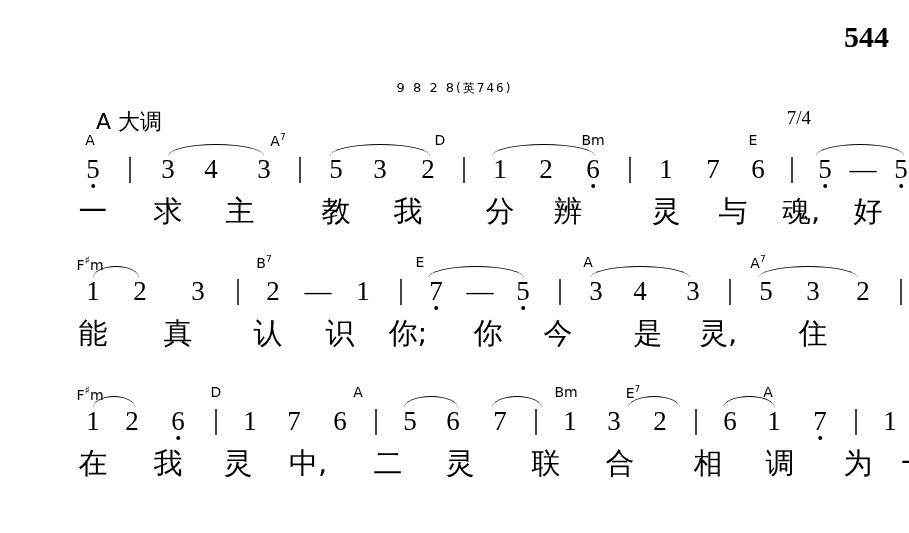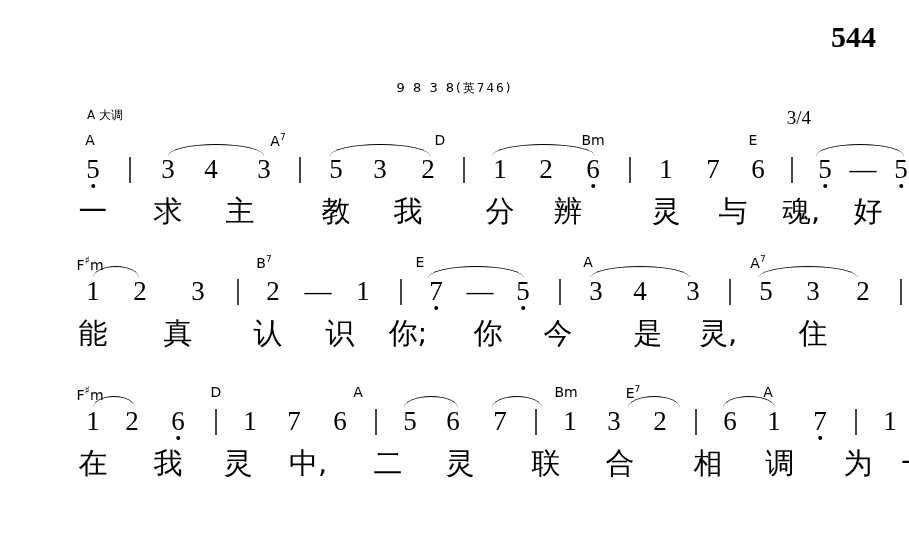--- a/index.html
+++ b/index.html
@@ -25,36 +25,36 @@
     letter-spacing:2px;
   }
   .subtitle-dash{
     font-family:"DejaVu Sans", sans-serif;
     font-size:23px;
     font-weight:normal;
     margin-left:6px;
     letter-spacing:1px;
   }
   .page-number{
-    position:absolute;right:33px;top:20px;
+    position:absolute;right:20px;top:20px;
     font-family:"Liberation Serif", serif;
     font-weight:bold;
     font-size:30px;
   }
   .meter-line{
     position:absolute;left:0;top:80px;width:909px;text-align:center;
     font-family:"DejaVu Sans", sans-serif;
     font-size:13px;
     letter-spacing:2px;
   }
   .meter-line .paren{font-size:12px;}
   .key-sig{
-    position:absolute;left:87px;top:107px;
-    font-family:"DejaVu Sans", sans-serif;
-    font-size:12px;
+    position:absolute;left:96px;top:107px;
+    font-family:"DejaVu Sans", sans-serif;
+    font-size:22px;
   }
   .time-sig{
     position:absolute;right:98px;top:107px;
     font-family:"Liberation Serif", serif;
     font-size:19px;
   }
 
   
   .system{position:absolute;left:0;width:909px;}
   .sys1{top:140px;}
@@ -117,25 +117,25 @@
 </style>
 </head>
 <body>
 
 <div class="page">
 
 
   <div class="page-number">544</div>
 
   <div class="meter-line">
-    <span>9 8 3 8</span><span class="paren">(英746)</span>
+    <span>9 8 2 8</span><span class="paren">(英746)</span>
   </div>
 
   <div class="key-sig">A 大调</div>
-  <div class="time-sig">3/4</div>
+  <div class="time-sig">7/4</div>
 
   <div class="system sys1">
     <div class="notes-row">
         <div class="slur" style="left: 100px; width: 96px;"></div>
         <div class="slur" style="left: 262px; width: 100px;"></div>
         <div class="slur" style="left: 424px; width: 103px;"></div>
         <div class="slur" style="left: 748px; width: 88px;"></div>
         <div class="chord" style="left: 22px;">A</div>
         <div class="chord" style="left: 210px;">A<sup>7</sup></div>
         <div class="chord" style="left: 372px;">D</div>

